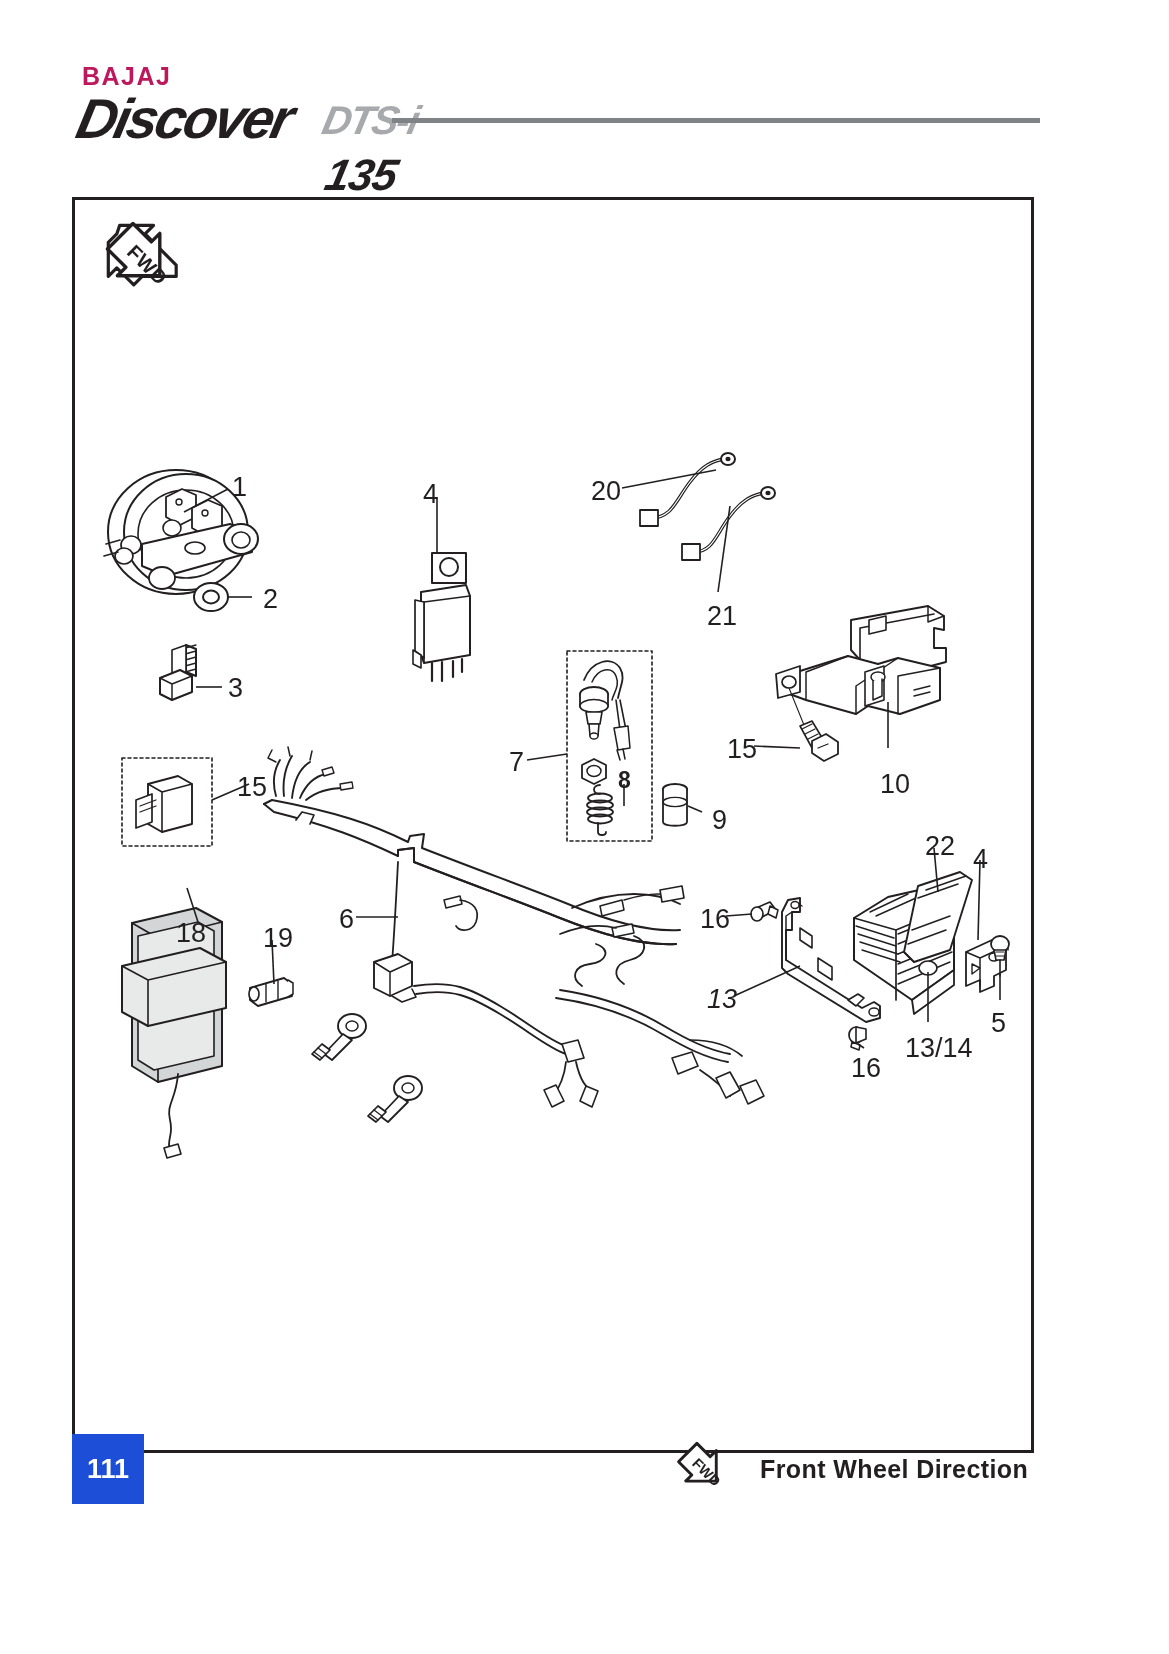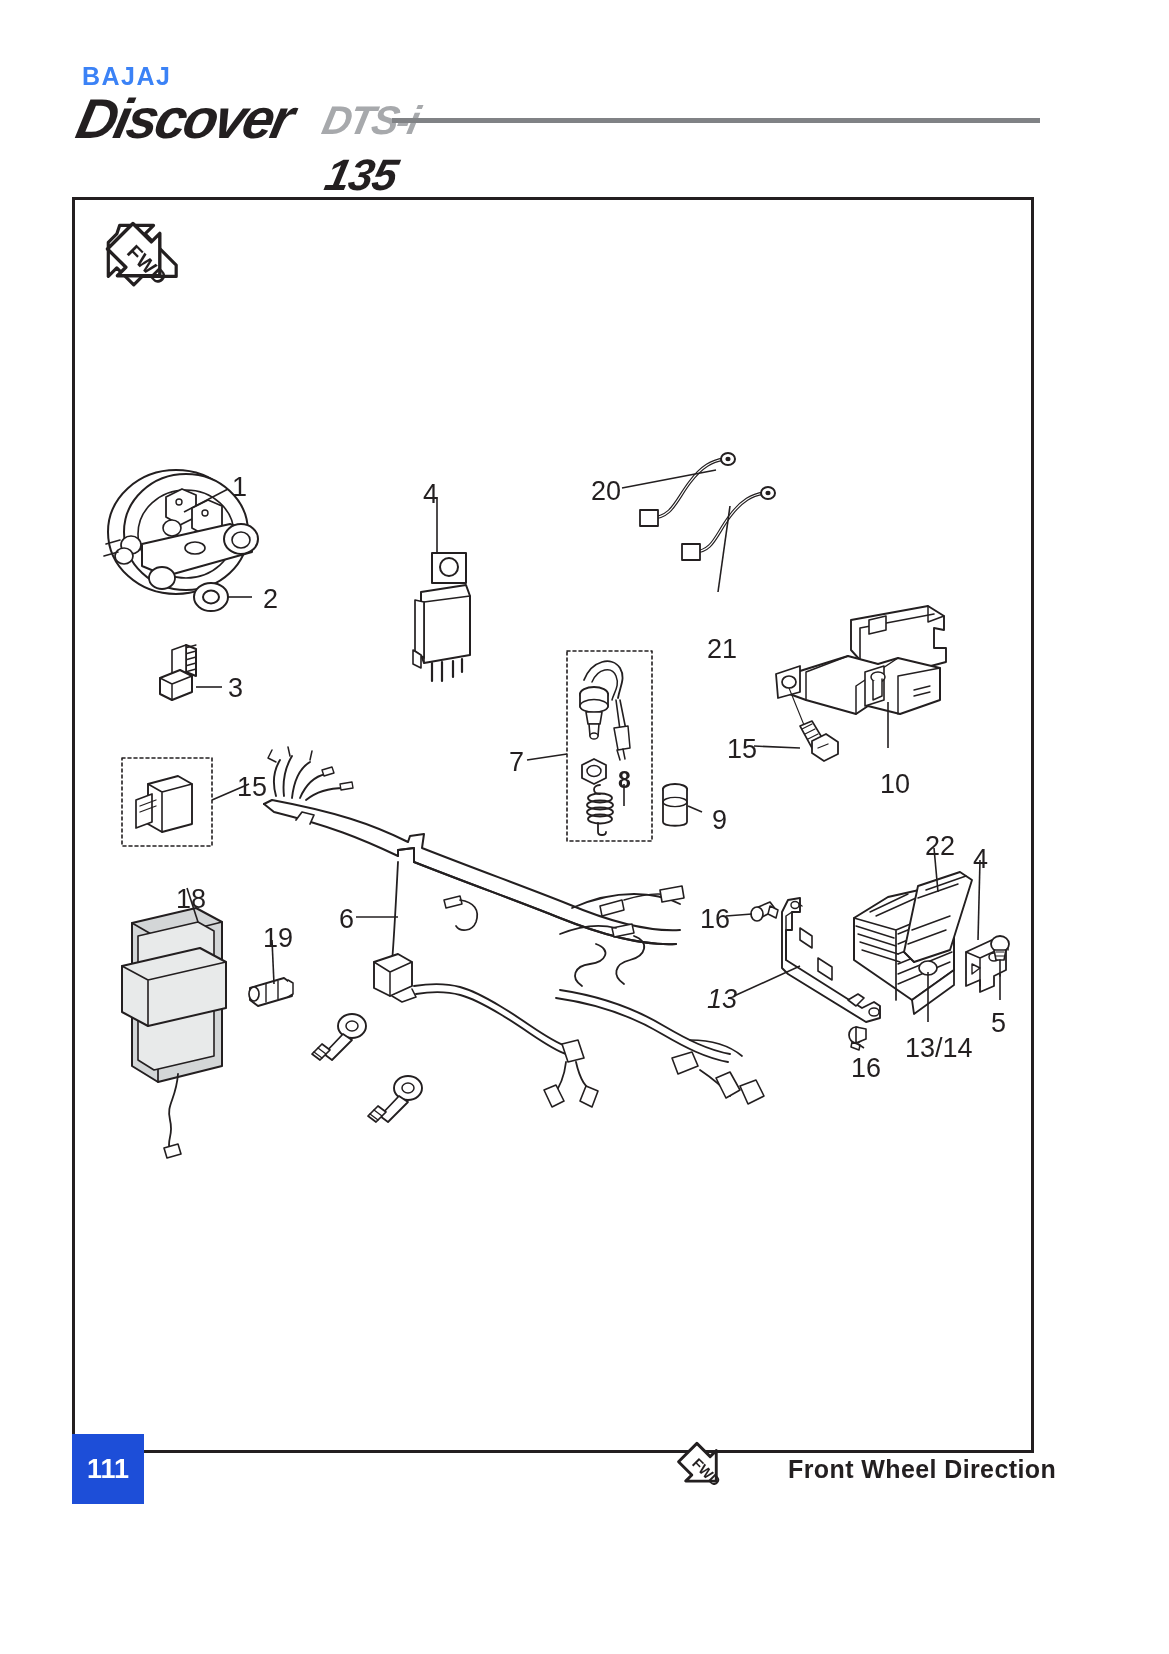--- a/index.html
+++ b/index.html
@@ -8,21 +8,21 @@
     font-family:"Liberation Sans", sans-serif;
     color:#231f20;position:relative;overflow:hidden;
   }
   .page{position:absolute;inset:0;}
 
   
   .brand{position:absolute;left:78px;top:62px;width:520px;height:110px;}
   .brand-bajaj{
     position:absolute;left:4px;top:0px;
     font-size:25px;font-weight:bold;letter-spacing:1.5px;
-    font-family:"Liberation Sans", sans-serif;color:#3b82f6;
+    font-family:"Liberation Sans", sans-serif;color:#be185d;
   }
   .brand-model{
     position:absolute;left:0px;top:24px;
     font-size:56px;font-weight:bold;font-style:italic;
     letter-spacing:-3px;color:#231f20;
     transform:skewX(-12deg);
     font-family:"Liberation Sans", sans-serif;
   }
   .brand-dtsi{
     position:absolute;left:245px;top:36px;
@@ -52,21 +52,21 @@
   .pagenum{
     position:absolute;left:72px;top:1434px;
     width:72px;height:70px;background:#1d4ed8;
     color:#ffffff;font-size:27px;font-weight:bold;
     display:flex;align-items:center;justify-content:center;
   }
   .footer-note{
     position:absolute;left:666px;top:1434px;
     height:70px;display:flex;align-items:center;gap:22px;
   }
-  .footer-text{font-size:25px;font-weight:bold;color:#231f20;letter-spacing:0.4px;margin-left:28px;}
+  .footer-text{font-size:25px;font-weight:bold;color:#231f20;letter-spacing:0.4px;}
 
   
   .fwd{position:absolute;}
   .fwd svg{display:block;}
 
   
   .num{
     position:absolute;font-size:27px;color:#231f20;
     font-family:"Liberation Sans", sans-serif;
     white-space:nowrap;line-height:1;
@@ -427,28 +427,28 @@
         <path d="M1000 1000 L1000 974"></path>
       </g>
     </svg>
   </div>
 
   <div class="num" style="left:232px;top:474px;">1</div>
   <div class="num" style="left:263px;top:586px;">2</div>
   <div class="num" style="left:228px;top:675px;">3</div>
   <div class="num" style="left:423px;top:481px;">4</div>
   <div class="num" style="left:591px;top:478px;">20</div>
-  <div class="num" style="left:707px;top:603px;margin-top:33px;">21</div>
+  <div class="num" style="left:707px;top:603px;">21</div>
   <div class="num" style="left:237px;top:774px;">15</div>
   <div class="num" style="left:509px;top:749px;">7</div>
   <div class="num b" style="left:618px;top:769px;">8</div>
   <div class="num" style="left:712px;top:807px;">9</div>
   <div class="num" style="left:727px;top:736px;">15</div>
   <div class="num" style="left:880px;top:771px;">10</div>
-  <div class="num" style="left:176px;top:886px;">18</div>
+  <div class="num" style="left:176px;top:920px;">18</div>
   <div class="num" style="left:263px;top:925px;">19</div>
   <div class="num" style="left:339px;top:906px;">6</div>
   <div class="num" style="left:700px;top:906px;">16</div>
   <div class="num" style="left:707px;top:986px;font-style:italic;">13</div>
   <div class="num" style="left:851px;top:1055px;">16</div>
   <div class="num" style="left:905px;top:1035px;">13/14</div>
   <div class="num" style="left:925px;top:833px;">22</div>
   <div class="num" style="left:973px;top:846px;">4</div>
   <div class="num" style="left:991px;top:1010px;">5</div>
 

